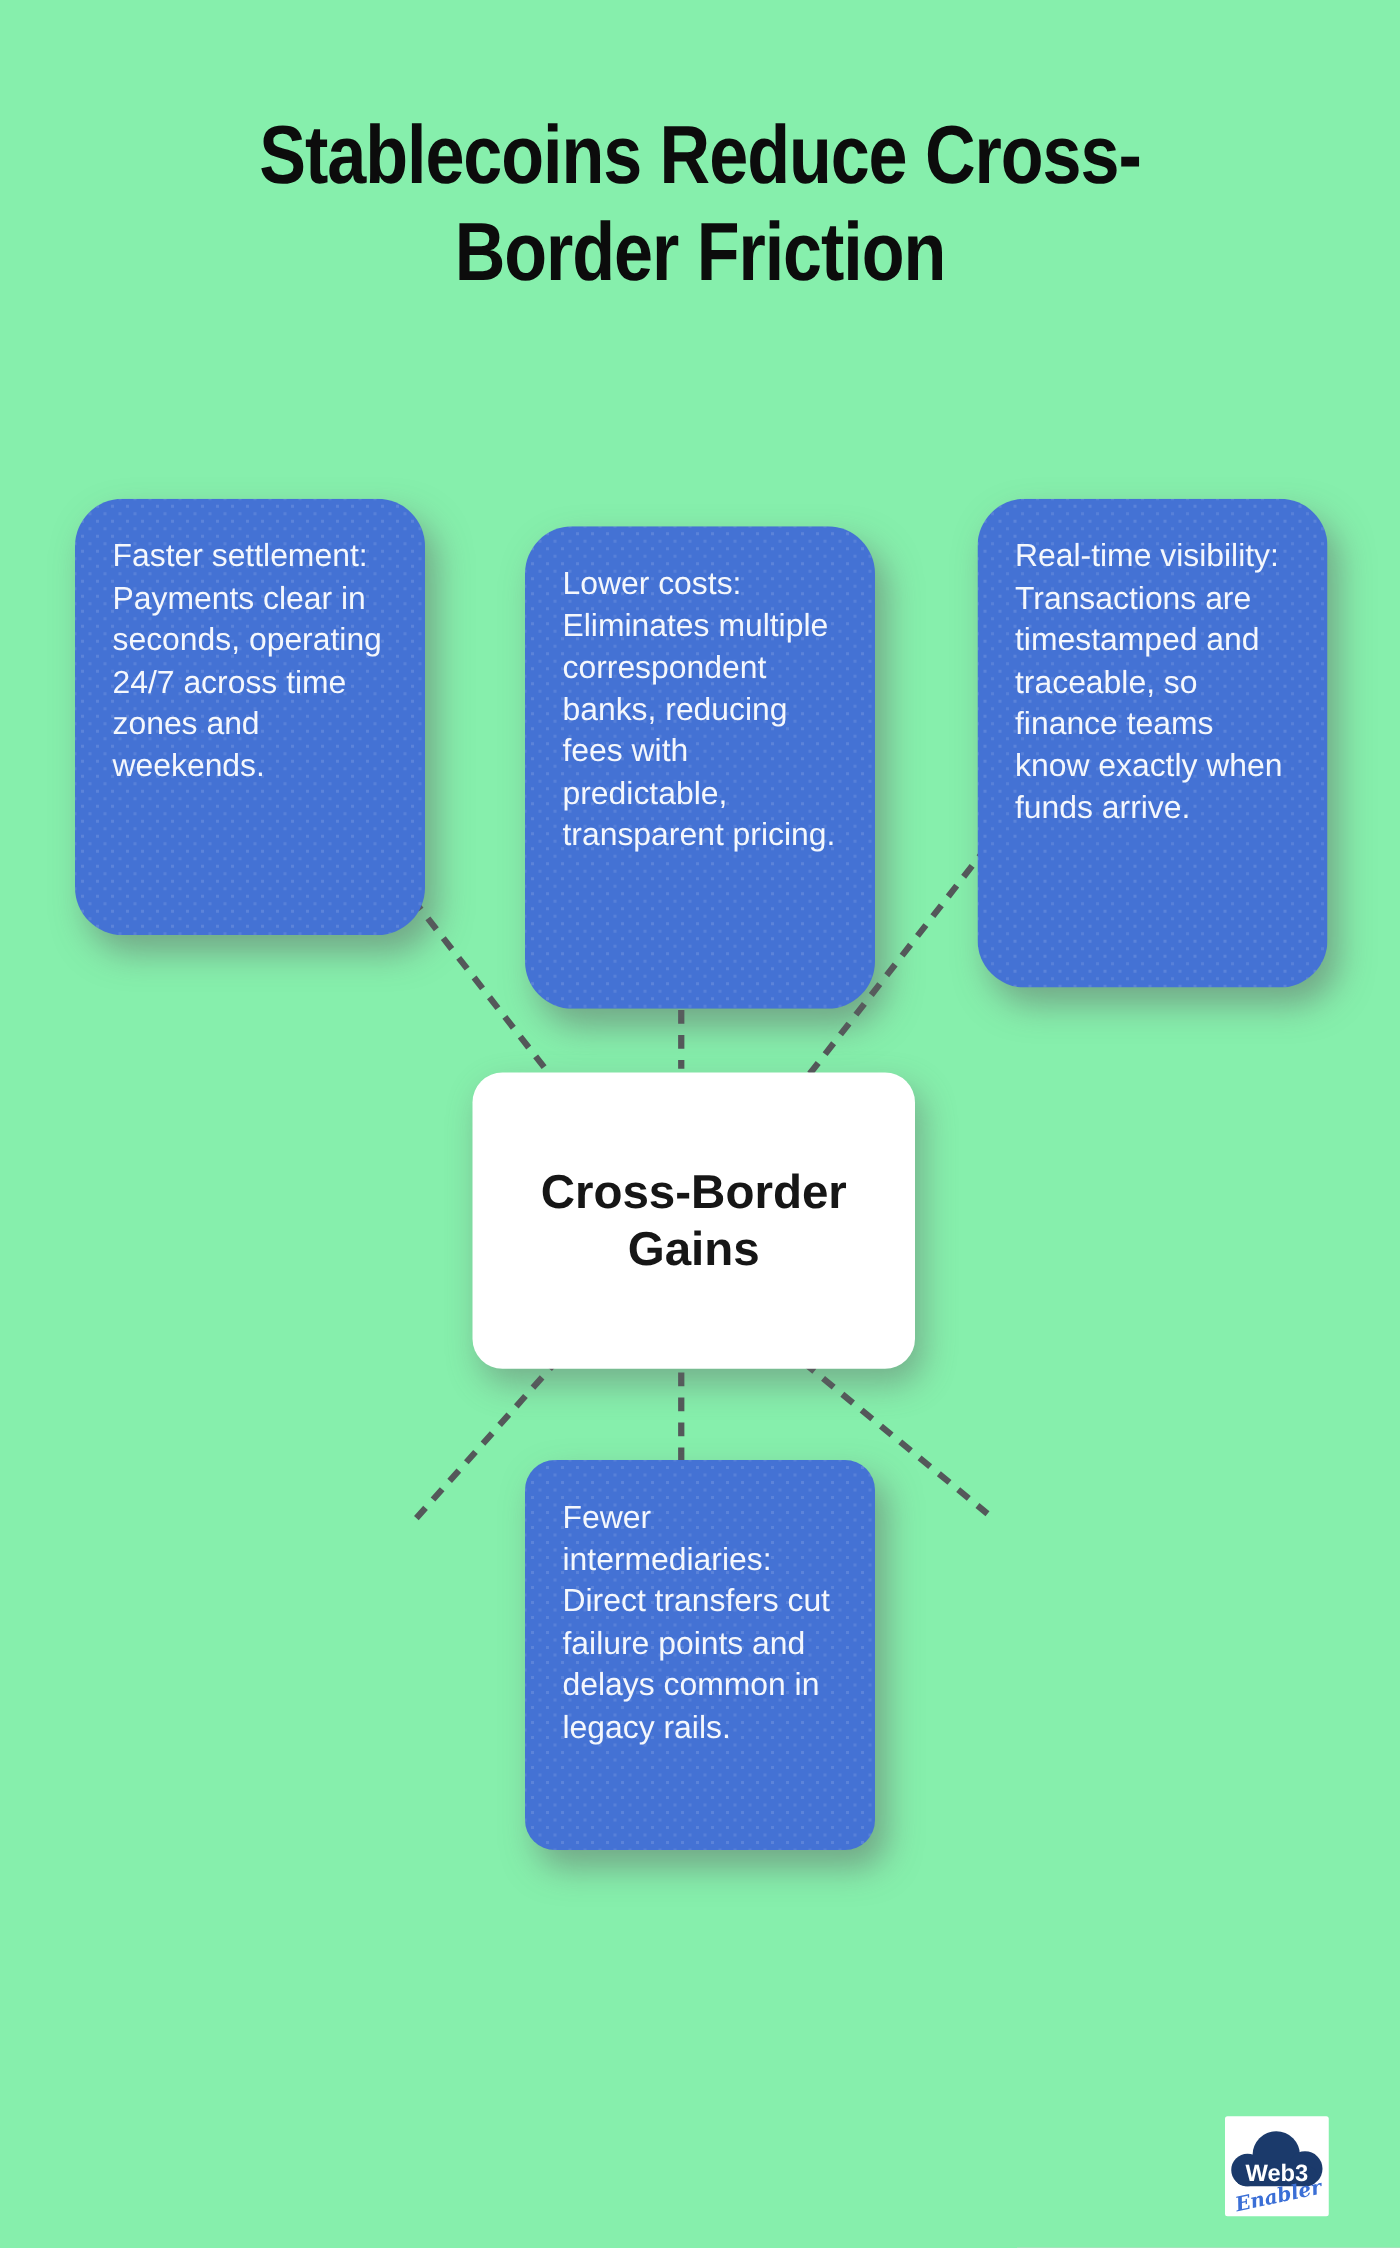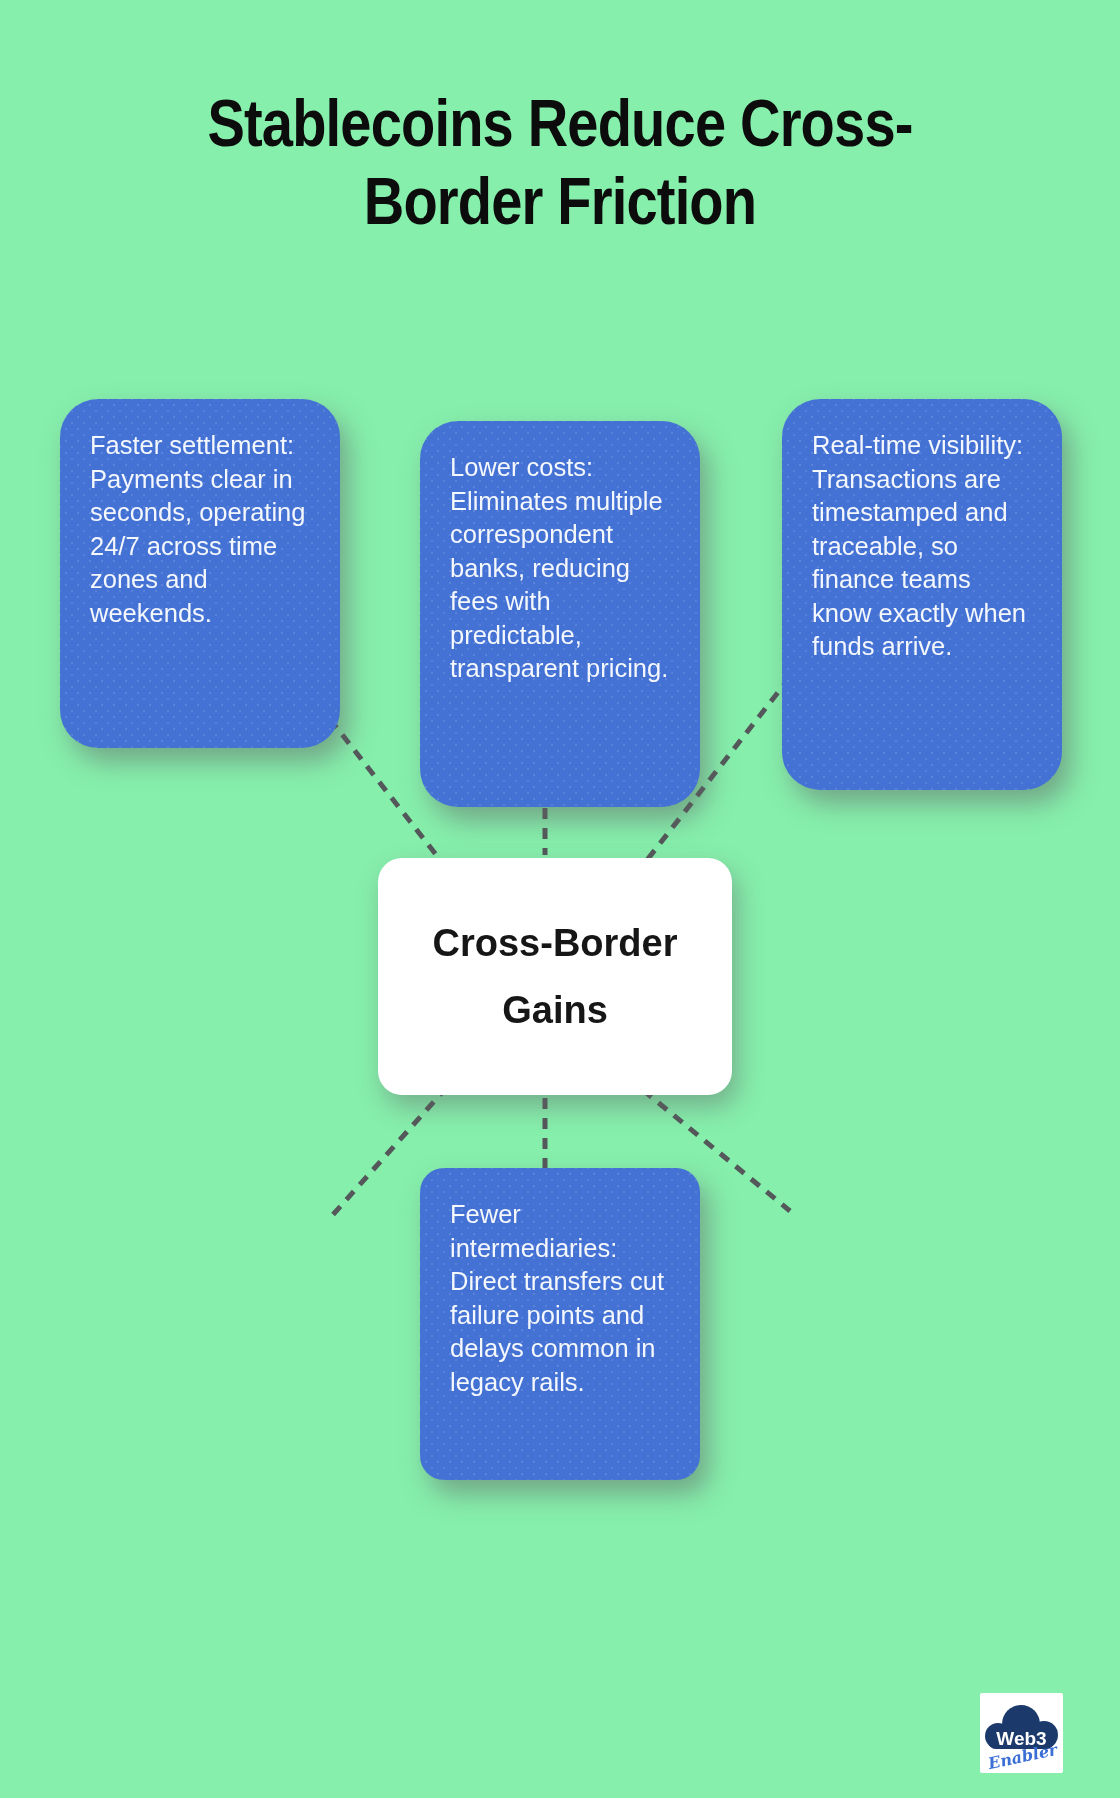--- a/index.html
+++ b/index.html
@@ -78,21 +78,21 @@
     background: #ffffff;
     border-radius: 24px;
     box-shadow: 6px 12px 26px rgba(95,100,100,0.45);
     display: flex;
     align-items: center;
     justify-content: center;
     text-align: center;
   }
   .center-box .label {
     font-size: 38px;
-    line-height: 67px;
+    line-height: 46px;
     font-weight: 700;
     color: #161616;
     padding: 0 40px;
   }
 
   
   .logo {
     position: absolute;
     left: 980px;
     top: 1657px;

